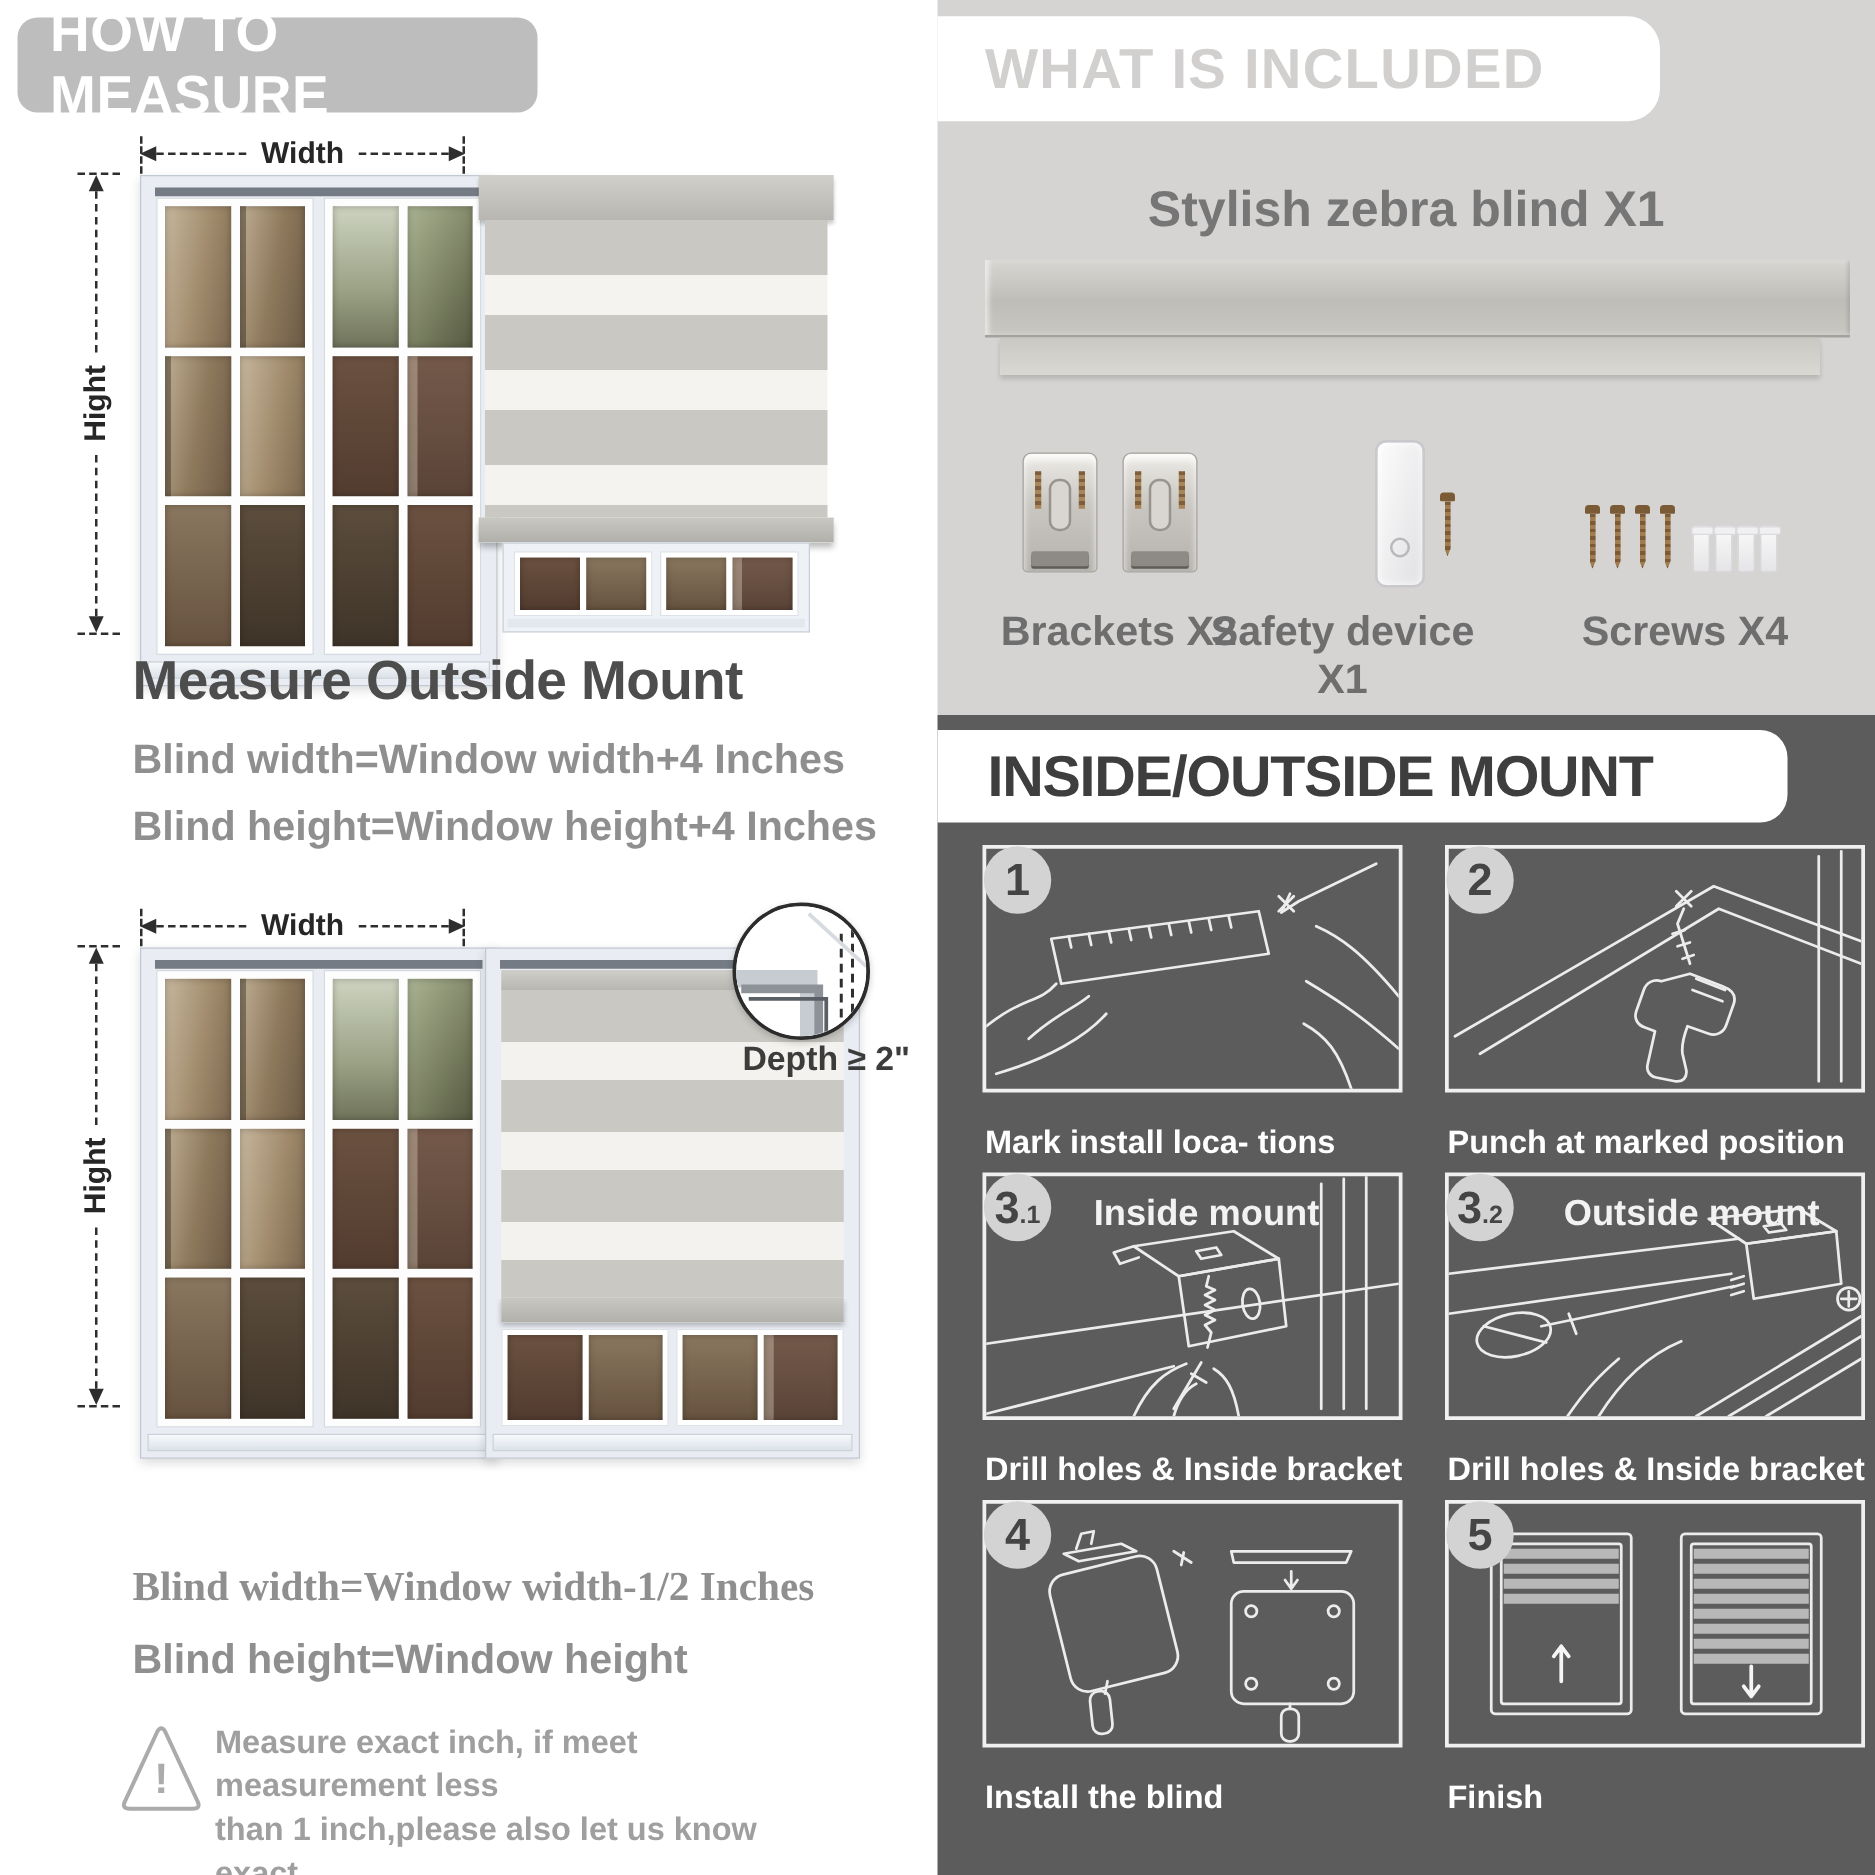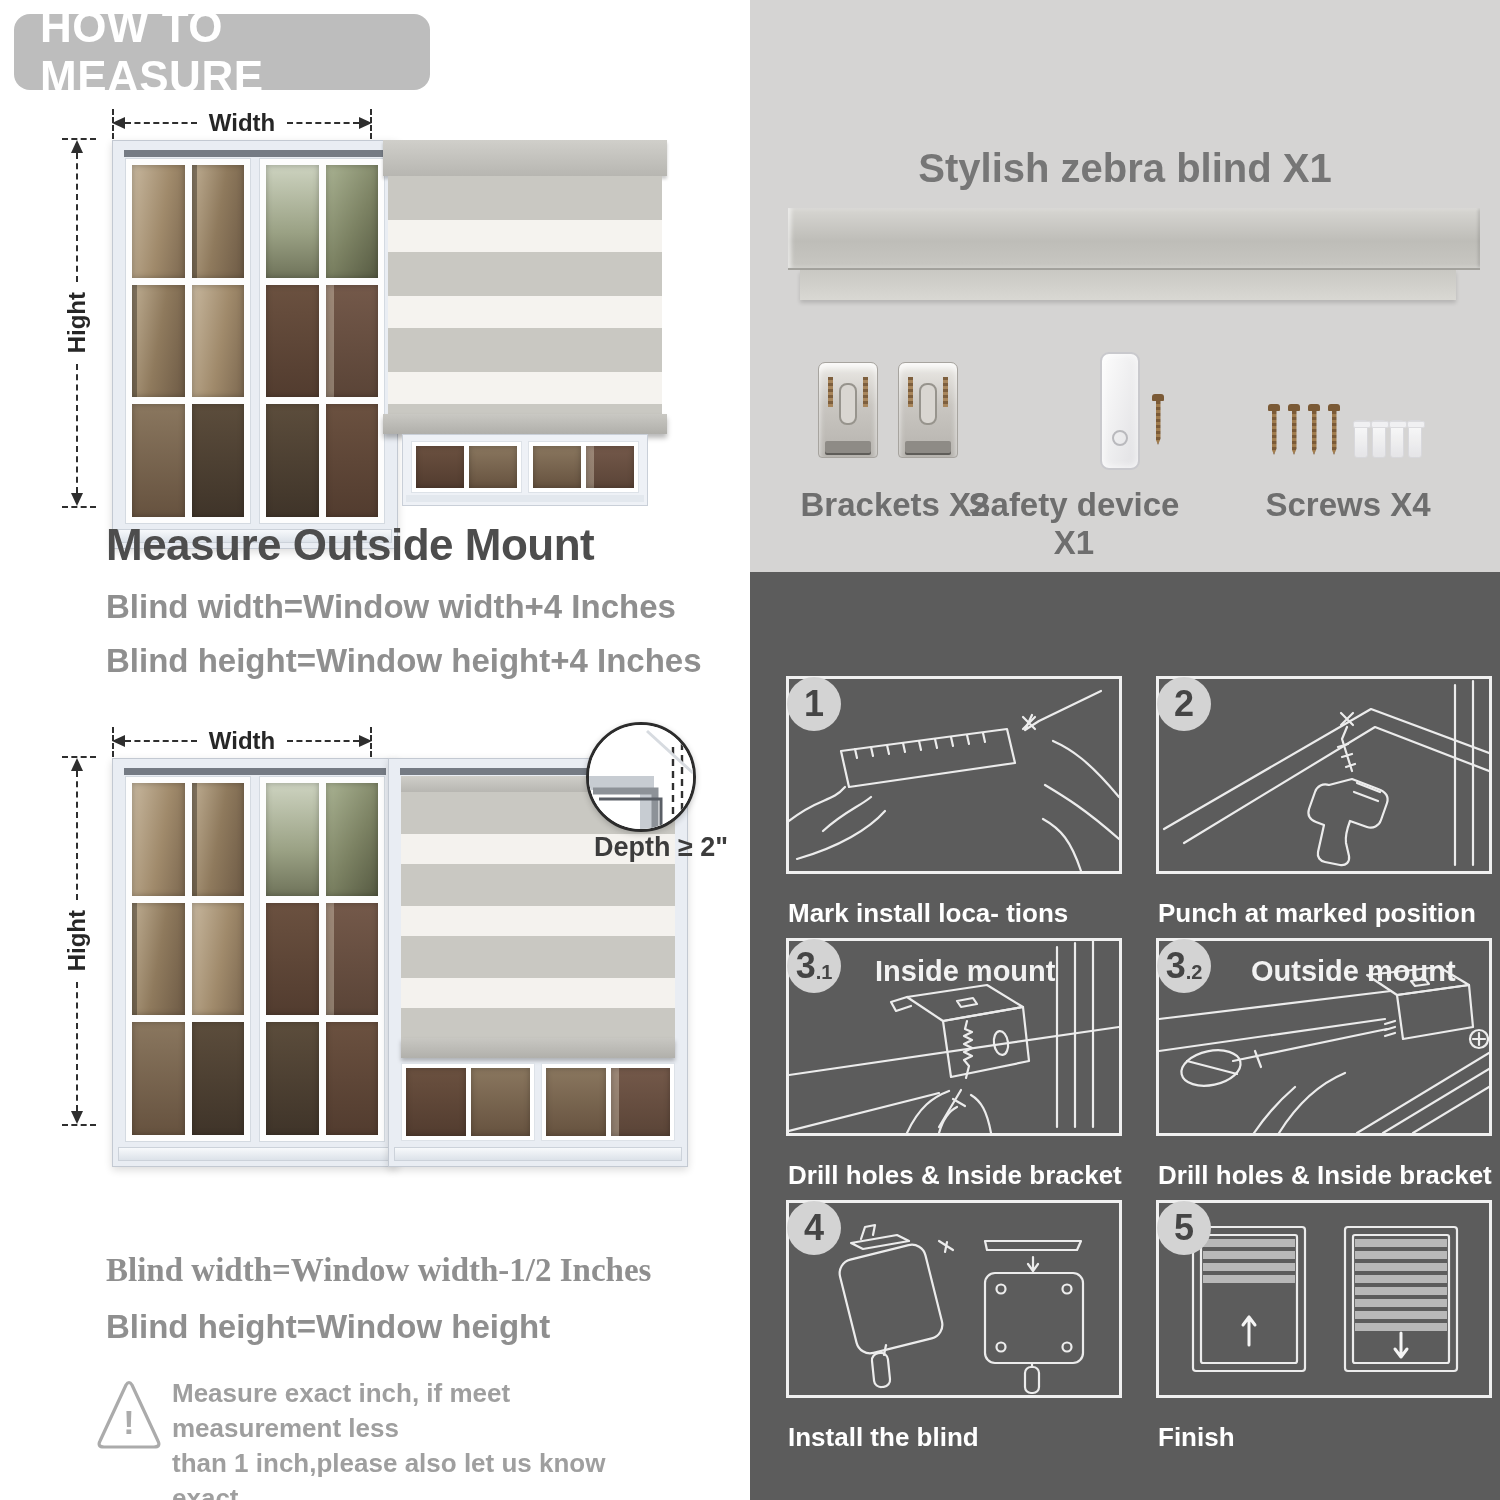--- a/index.html
+++ b/index.html
@@ -268,20 +268,23 @@
     <text x="33" y="56" text-anchor="middle" font-family="Liberation Sans, sans-serif" font-size="34" font-weight="bold" fill="#ababab">!</text>
   </svg>
   <div class="abs warn-text" style="left:172px;top:1376px;width:500px;">
     <div>Measure exact inch, if meet measurement less</div>
     <div>than 1 inch,please also let us know exact</div>
 
   </div>
 
   <div class="abs right-top"></div>
 
+  <div class="abs included-banner">
+    <span>WHAT IS INCLUDED</span>
+  </div>
 
   <div class="abs stylish-label">Stylish zebra blind X1</div>
 
   <div class="abs headrail-main"></div>
   <div class="abs headrail-sub"></div>
 
   <div class="abs bracket" style="left:818px;top:362px;">
     <div class="slot"></div>
     <div class="scr l"></div>
       <div class="scr r"></div>
@@ -322,20 +325,23 @@
   <div class="abs anchor" style="left:1372px;top:420px;"></div>
   <div class="abs anchor" style="left:1390px;top:420px;"></div>
   <div class="abs anchor" style="left:1408px;top:420px;"></div>
 
   <div class="abs item-label" style="left:800px;top:486px;width:190px;">Brackets X2</div>
   <div class="abs item-label" style="left:944px;top:486px;width:260px;">Safety device X1</div>
   <div class="abs item-label" style="left:1258px;top:486px;width:180px;">Screws X4</div>
 
   <div class="abs right-bottom"></div>
 
+  <div class="abs mount-banner">
+    <span>INSIDE/OUTSIDE MOUNT</span>
+  </div>
 
   <div class="abs panel" style="left:786px;top:676px;">
     <svg viewBox="0 0 330 192">
       <g stroke="#ececec" stroke-width="2.2" fill="none" stroke-linecap="round" stroke-linejoin="round">
         <path d="M0,142 C30,118 42,124 56,108 M34,152 C56,132 70,128 82,118 M8,180 C50,168 80,150 96,132"></path>
         <path d="M52,72 L218,50 L226,84 L60,108 Z"></path>
         <path d="M66,70 l2,9 M82,68 l2,9 M98,66 l2,9 M114,64 l2,9 M130,62 l2,9 M146,60 l2,9 M162,58 l2,9 M178,56 l2,9 M194,54 l2,9"></path>
         <path d="M234,38 l12,12 M246,38 l-12,12"></path>
         <path d="M312,12 L250,42 M250,42 l-14,9 l7,-15"></path>
         <path d="M330,118 C300,82 282,70 264,62 M330,160 C296,130 276,118 256,106 M292,192 C282,162 272,150 254,140"></path>

